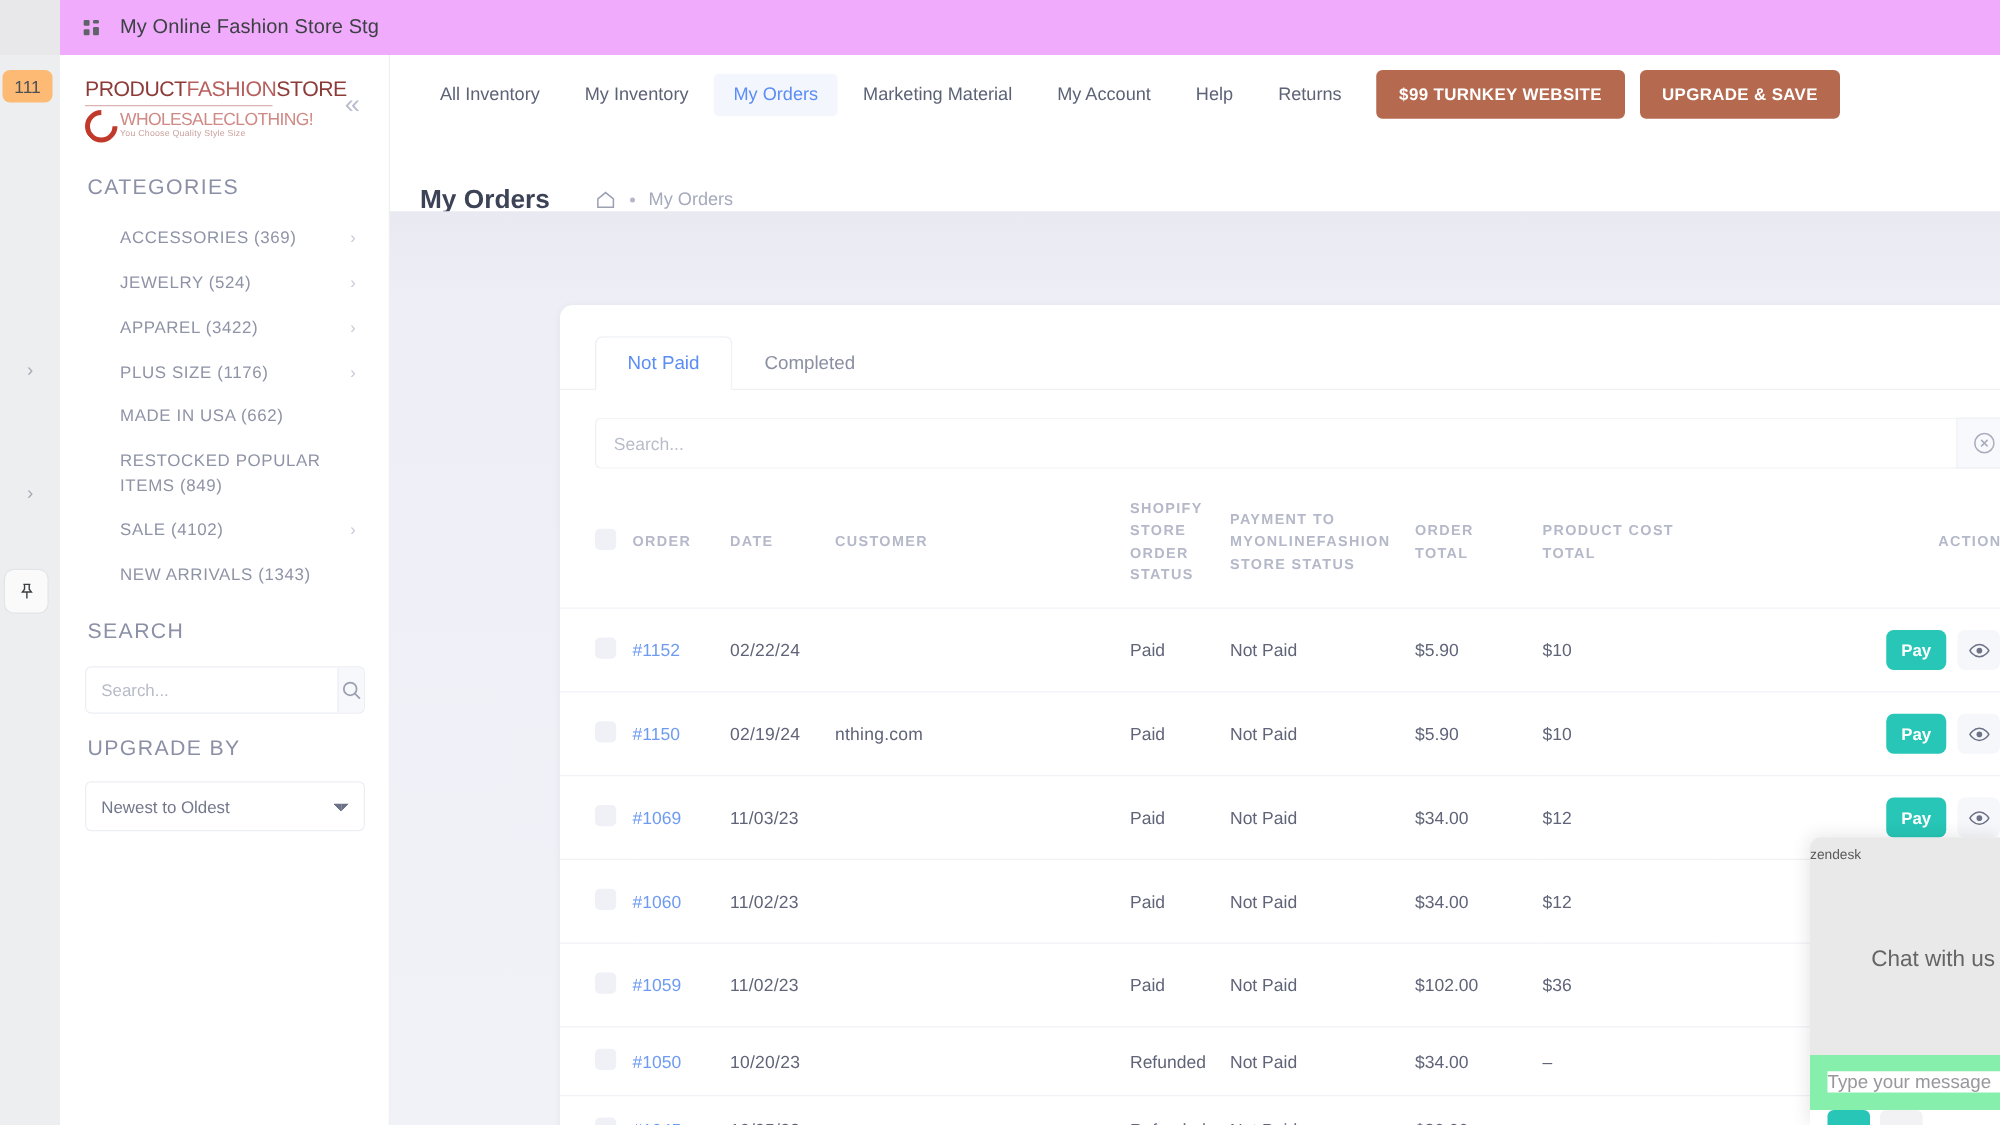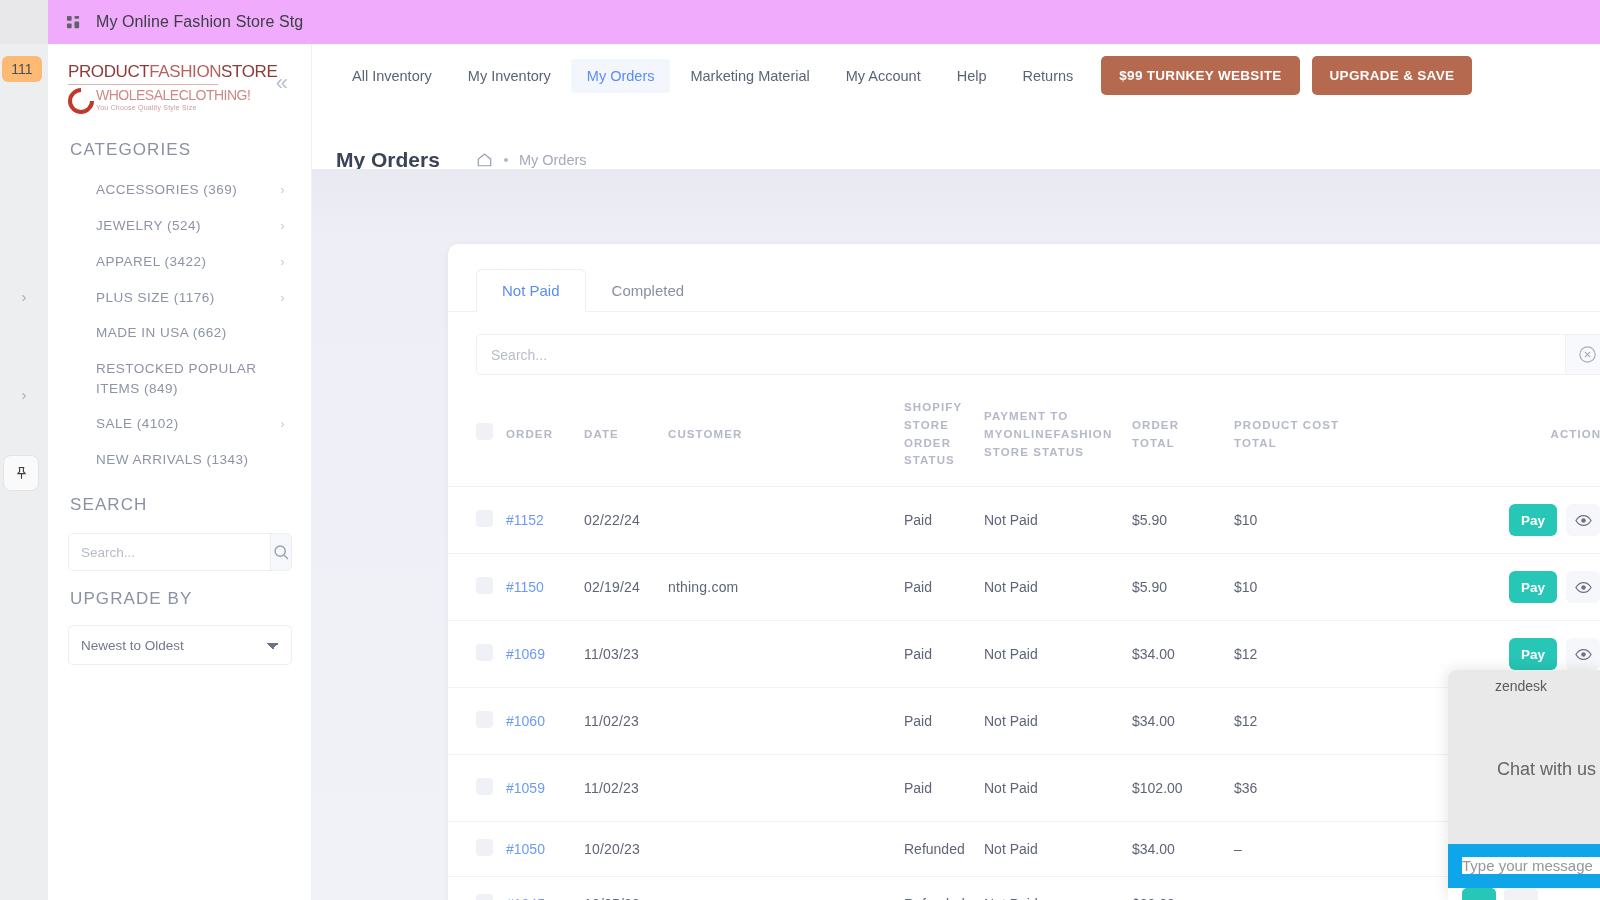--- a/index.html
+++ b/index.html
@@ -243,27 +243,27 @@
   }
 
   
   .chat {
     position: absolute; right: 0; bottom: 0; width: 152px; height: 230px;
     background: #e9e9e9; border-radius: 9px 0 0 0;
     box-shadow: -2px -2px 14px rgba(0,0,0,.09);
     overflow: hidden; display: flex; flex-direction: column;
   }
   .chat-brand {
-    font-size: 14px; color: #5b5b5b; text-align: center; padding: 8px 6px 0 0;
+    font-size: 11px; color: #5b5b5b; text-align: left; padding: 8px 6px 0 0;
   }
   .chat-body {
     flex: 1; display: flex; align-items: center; justify-content: flex-end;
     padding-right: 4px; font-size: 18px; color: #656565;
   }
-  .chat-input-row { background: #0ea5e9; padding: 13px 0 13px 14px; }
+  .chat-input-row { background: #86efac; padding: 13px 0 13px 14px; }
   .chat-input-row input {
     border: 0; outline: 0; width: 100%; font-size: 15px; color: #8d8d8d;
     font-family: "Liberation Sans", sans-serif;
   }
   .chat-input-row input::placeholder { color: #97979c; }
   .chat-foot { height: 12px; background: #fff; display: flex; padding-left: 14px; gap: 8px;}
   .chat-foot .fb { width: 34px; height: 20px; border-radius: 5px; background: #27c6b6; }
   .chat-foot .fb2 { width: 34px; height: 20px; border-radius: 5px; background: #f2f2f5; }
 </style>
 </head>

